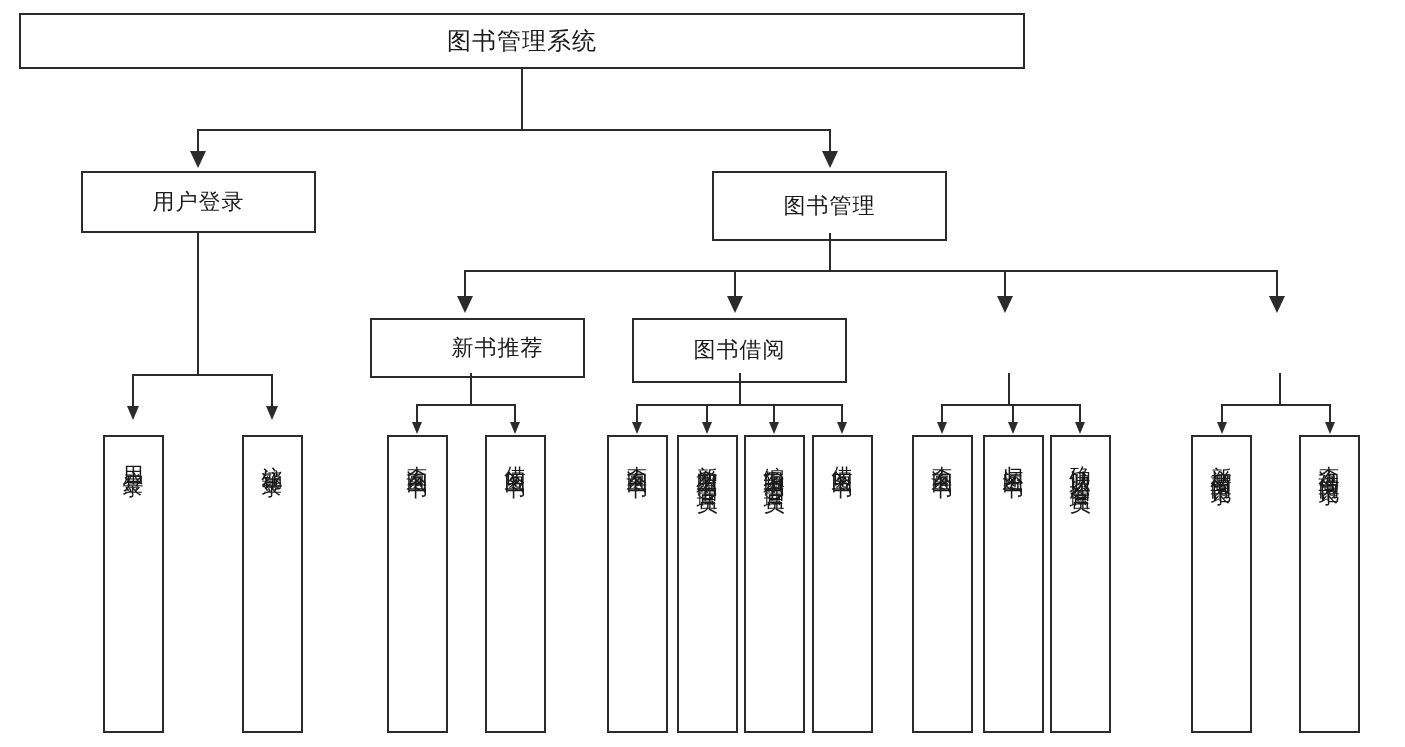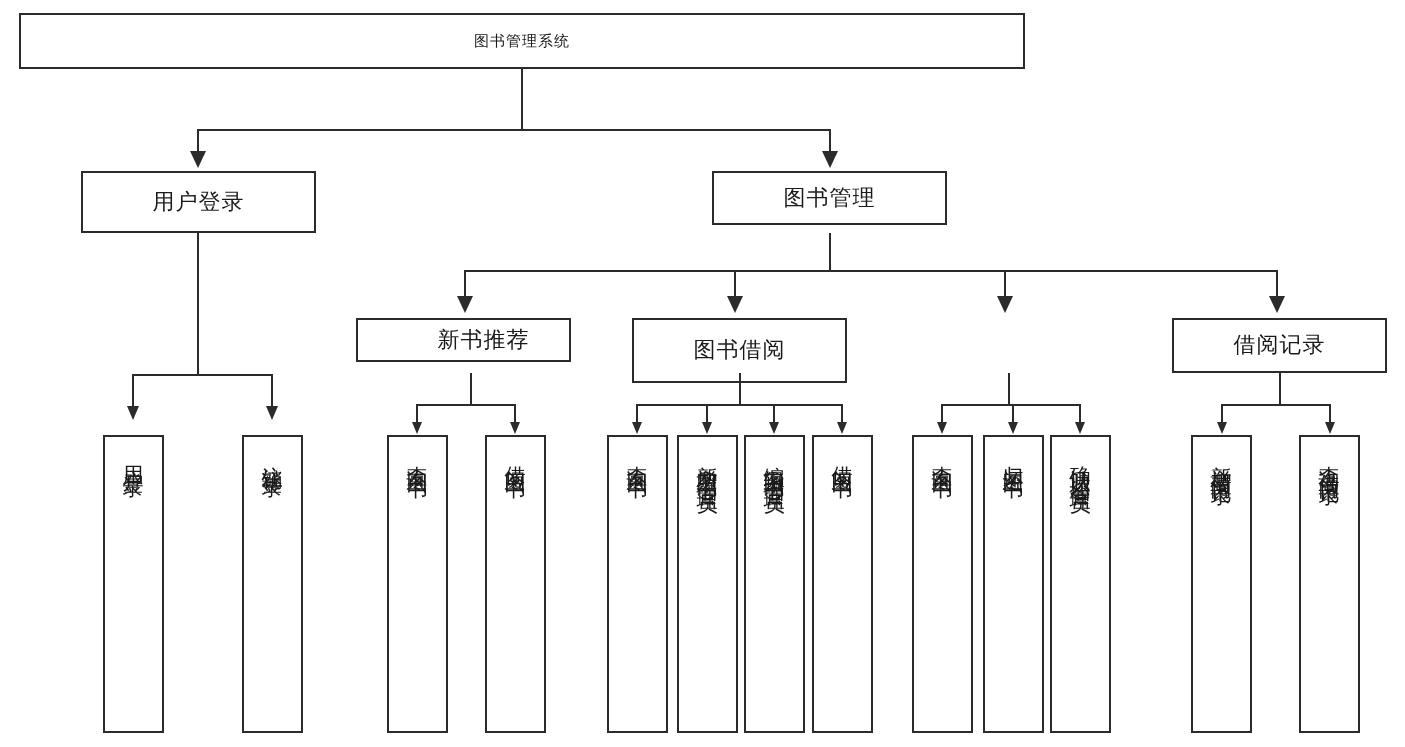--- a/index.html
+++ b/index.html
@@ -27,21 +27,21 @@
     justify-content: center;
     color: #1a1a1a;
   }
   .node-h {
     font-size: 22px;
     letter-spacing: 1px;
     line-height: 1.1;
     white-space: nowrap;
   }
   .node-root {
-    font-size: 15px;
+    font-size: 24px;
   }
   
   .node-v {
     align-items: flex-start;
     justify-content: center;
     padding-top: 12px;
   }
   .node-v .vlabel {
     writing-mode: vertical-rl;
     text-orientation: upright;
@@ -105,21 +105,21 @@
   <div class="hline" style="left:197px; top:129px; width:634px; height:2px;"></div>
 
   <div class="vline" style="left:197px; top:129px; width:2px; height:24px;"></div>
   <div class="arrow" style="left:190px; top:151px;"></div>
   <div class="vline" style="left:829px; top:129px; width:2px; height:24px;"></div>
   <div class="arrow" style="left:822px; top:151px;"></div>
 
   <div class="node node-h" style="left:81px; top:171px; width:235px; height:62px;">
     <span>用户登录</span>
   </div>
-  <div class="node node-h" style="left:712px; top:171px; width:235px; height:54px;">
+  <div class="node node-h" style="left:712px; top:171px; width:235px; height:70px;">
     <span>图书管理</span>
   </div>
 
   <div class="vline" style="left:197px; top:233px; width:2px; height:142px;"></div>
   <div class="hline" style="left:132px; top:374px; width:141px; height:2px;"></div>
   <div class="vline" style="left:132px; top:374px; width:2px; height:34px;"></div>
   <div class="arrow arrow-sm" style="left:127px; top:406px;"></div>
   <div class="vline" style="left:271px; top:374px; width:2px; height:34px;"></div>
   <div class="arrow arrow-sm" style="left:266px; top:406px;"></div>
 
@@ -128,28 +128,25 @@
 
   <div class="vline" style="left:464px; top:270px; width:2px; height:28px;"></div>
   <div class="arrow" style="left:457px; top:296px;"></div>
   <div class="vline" style="left:734px; top:270px; width:2px; height:28px;"></div>
   <div class="arrow" style="left:727px; top:296px;"></div>
   <div class="vline" style="left:1004px; top:270px; width:2px; height:28px;"></div>
   <div class="arrow" style="left:997px; top:296px;"></div>
   <div class="vline" style="left:1276px; top:270px; width:2px; height:28px;"></div>
   <div class="arrow" style="left:1269px; top:296px;"></div>
 
-  <div class="node node-h" style="left:356px; top:318px; width:215px; height:44px;padding-left:40px;">
+  <div class="node node-h" style="left:370px; top:318px; width:215px; height:60px;padding-left:40px;">
     <span>新书推荐</span>
   </div>
   <div class="node node-h" style="left:632px; top:318px; width:215px; height:65px;">
     <span>图书借阅</span>
-  </div>
-  <div class="node node-h" style="left:1172px; top:318px; width:215px; height:55px;">
-    <span>借阅记录</span>
   </div>
 
   <div class="vline" style="left:470px; top:373px; width:2px; height:33px;"></div>
   <div class="hline" style="left:416px; top:404px; width:99px; height:2px;"></div>
   <div class="vline" style="left:416px; top:404px; width:2px; height:20px;"></div>
   <div class="arrow arrow-tiny" style="left:412px; top:422px;"></div>
   <div class="vline" style="left:514px; top:404px; width:2px; height:20px;"></div>
   <div class="arrow arrow-tiny" style="left:510px; top:422px;"></div>
 
   <div class="vline" style="left:739px; top:373px; width:2px; height:33px;"></div>

